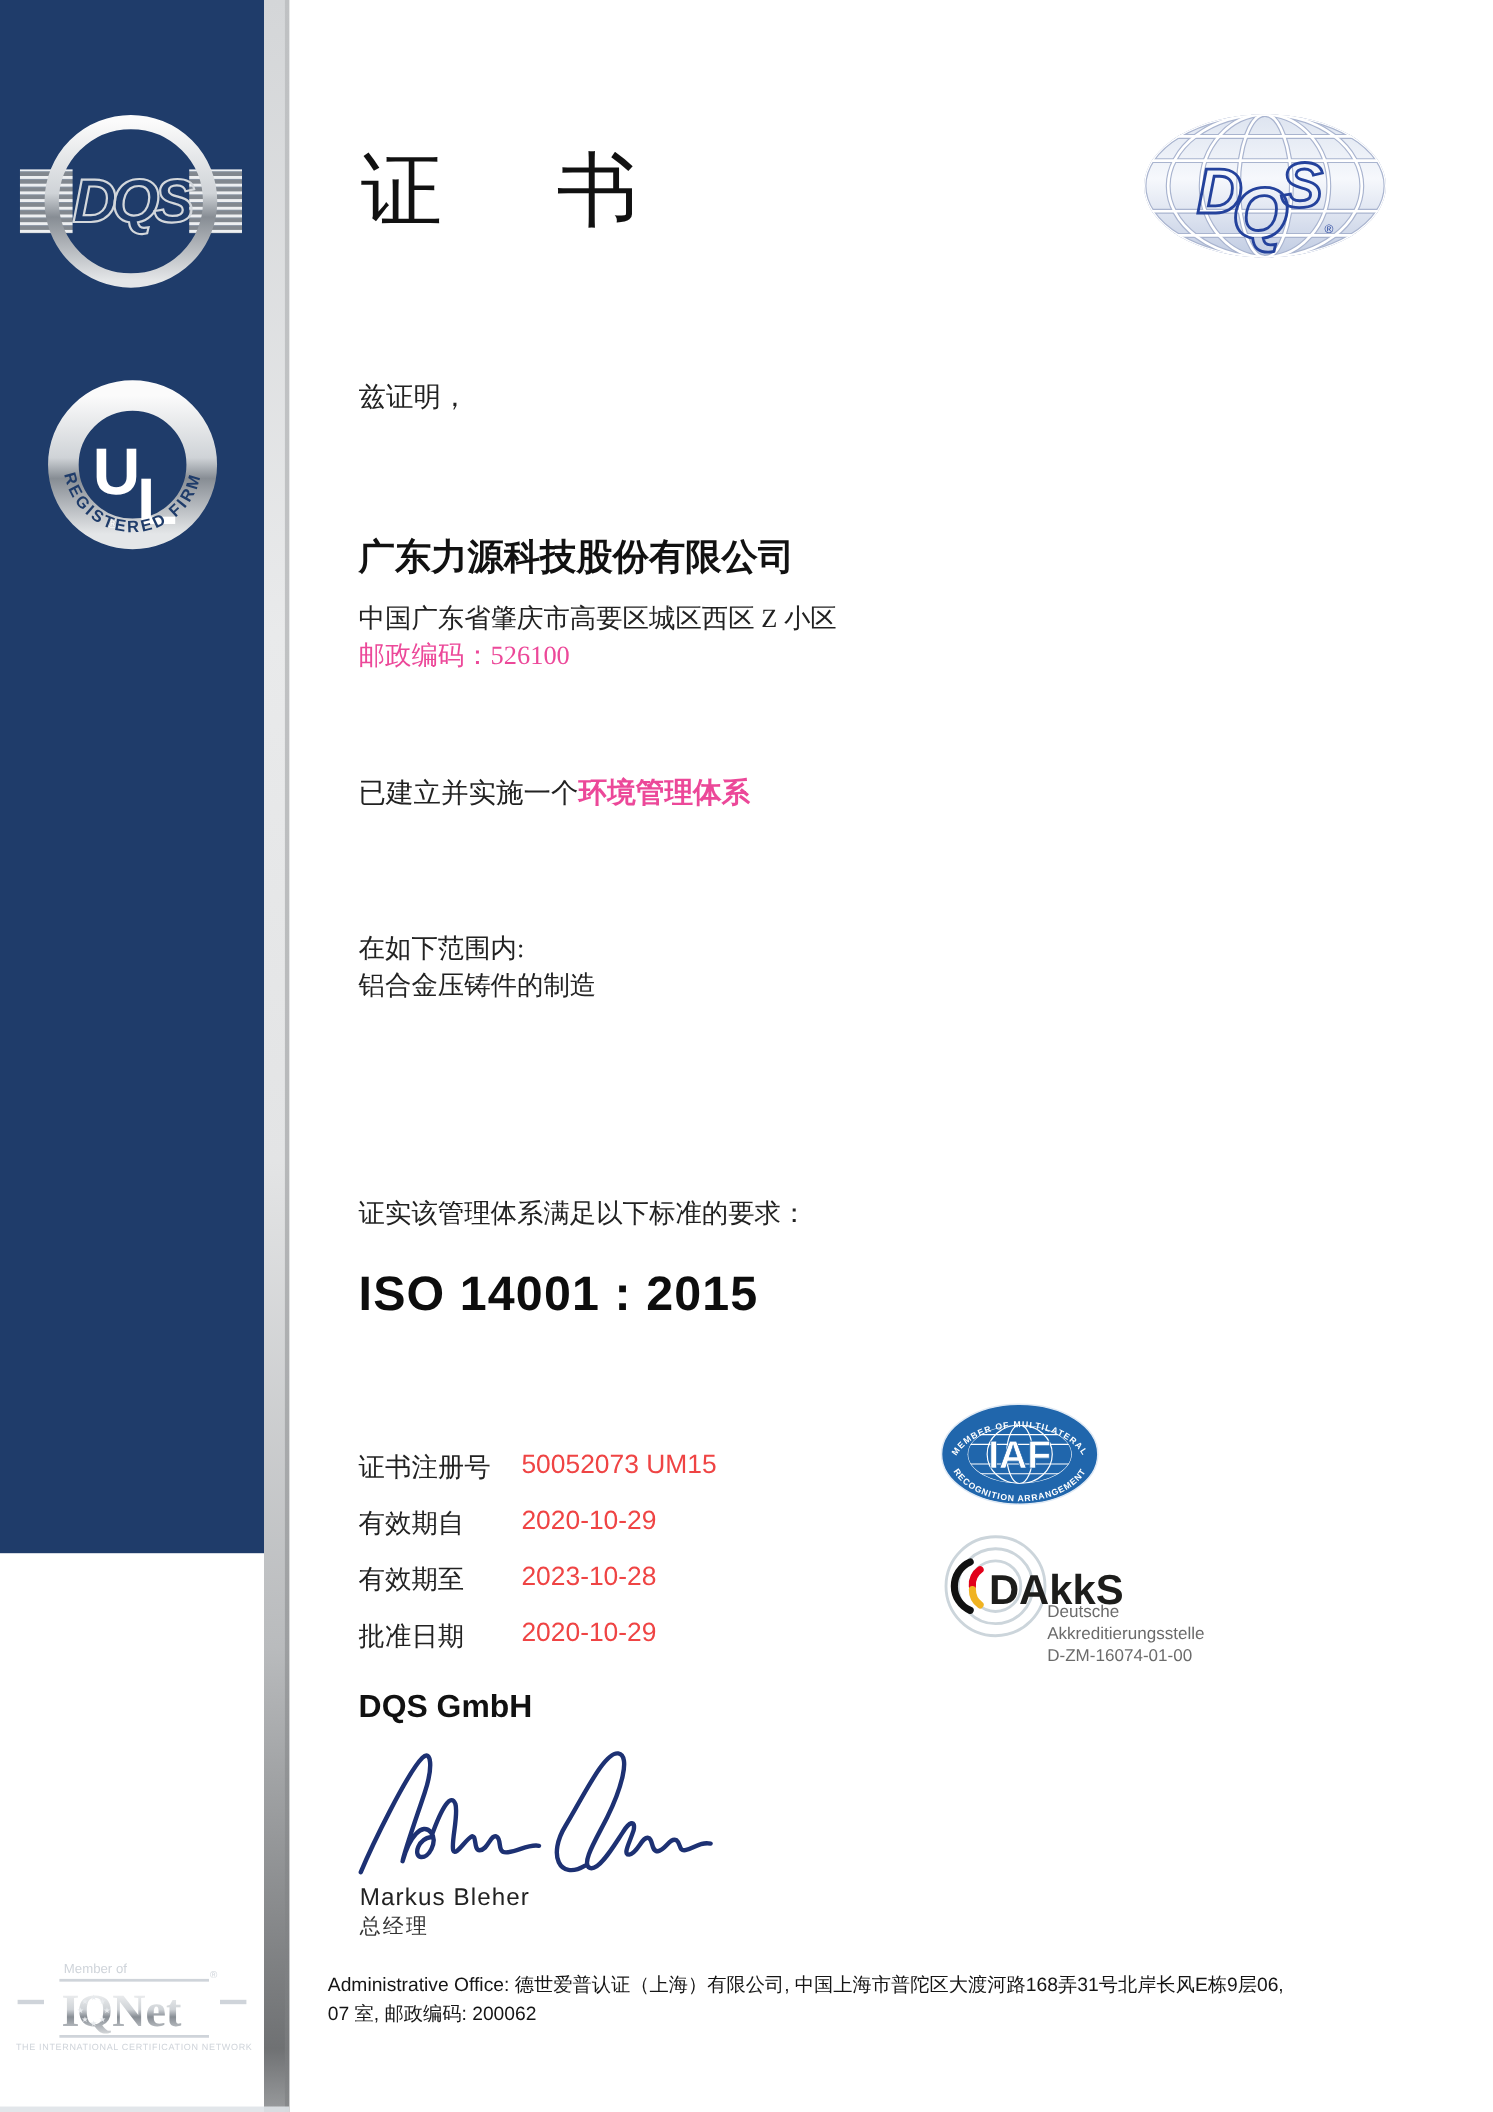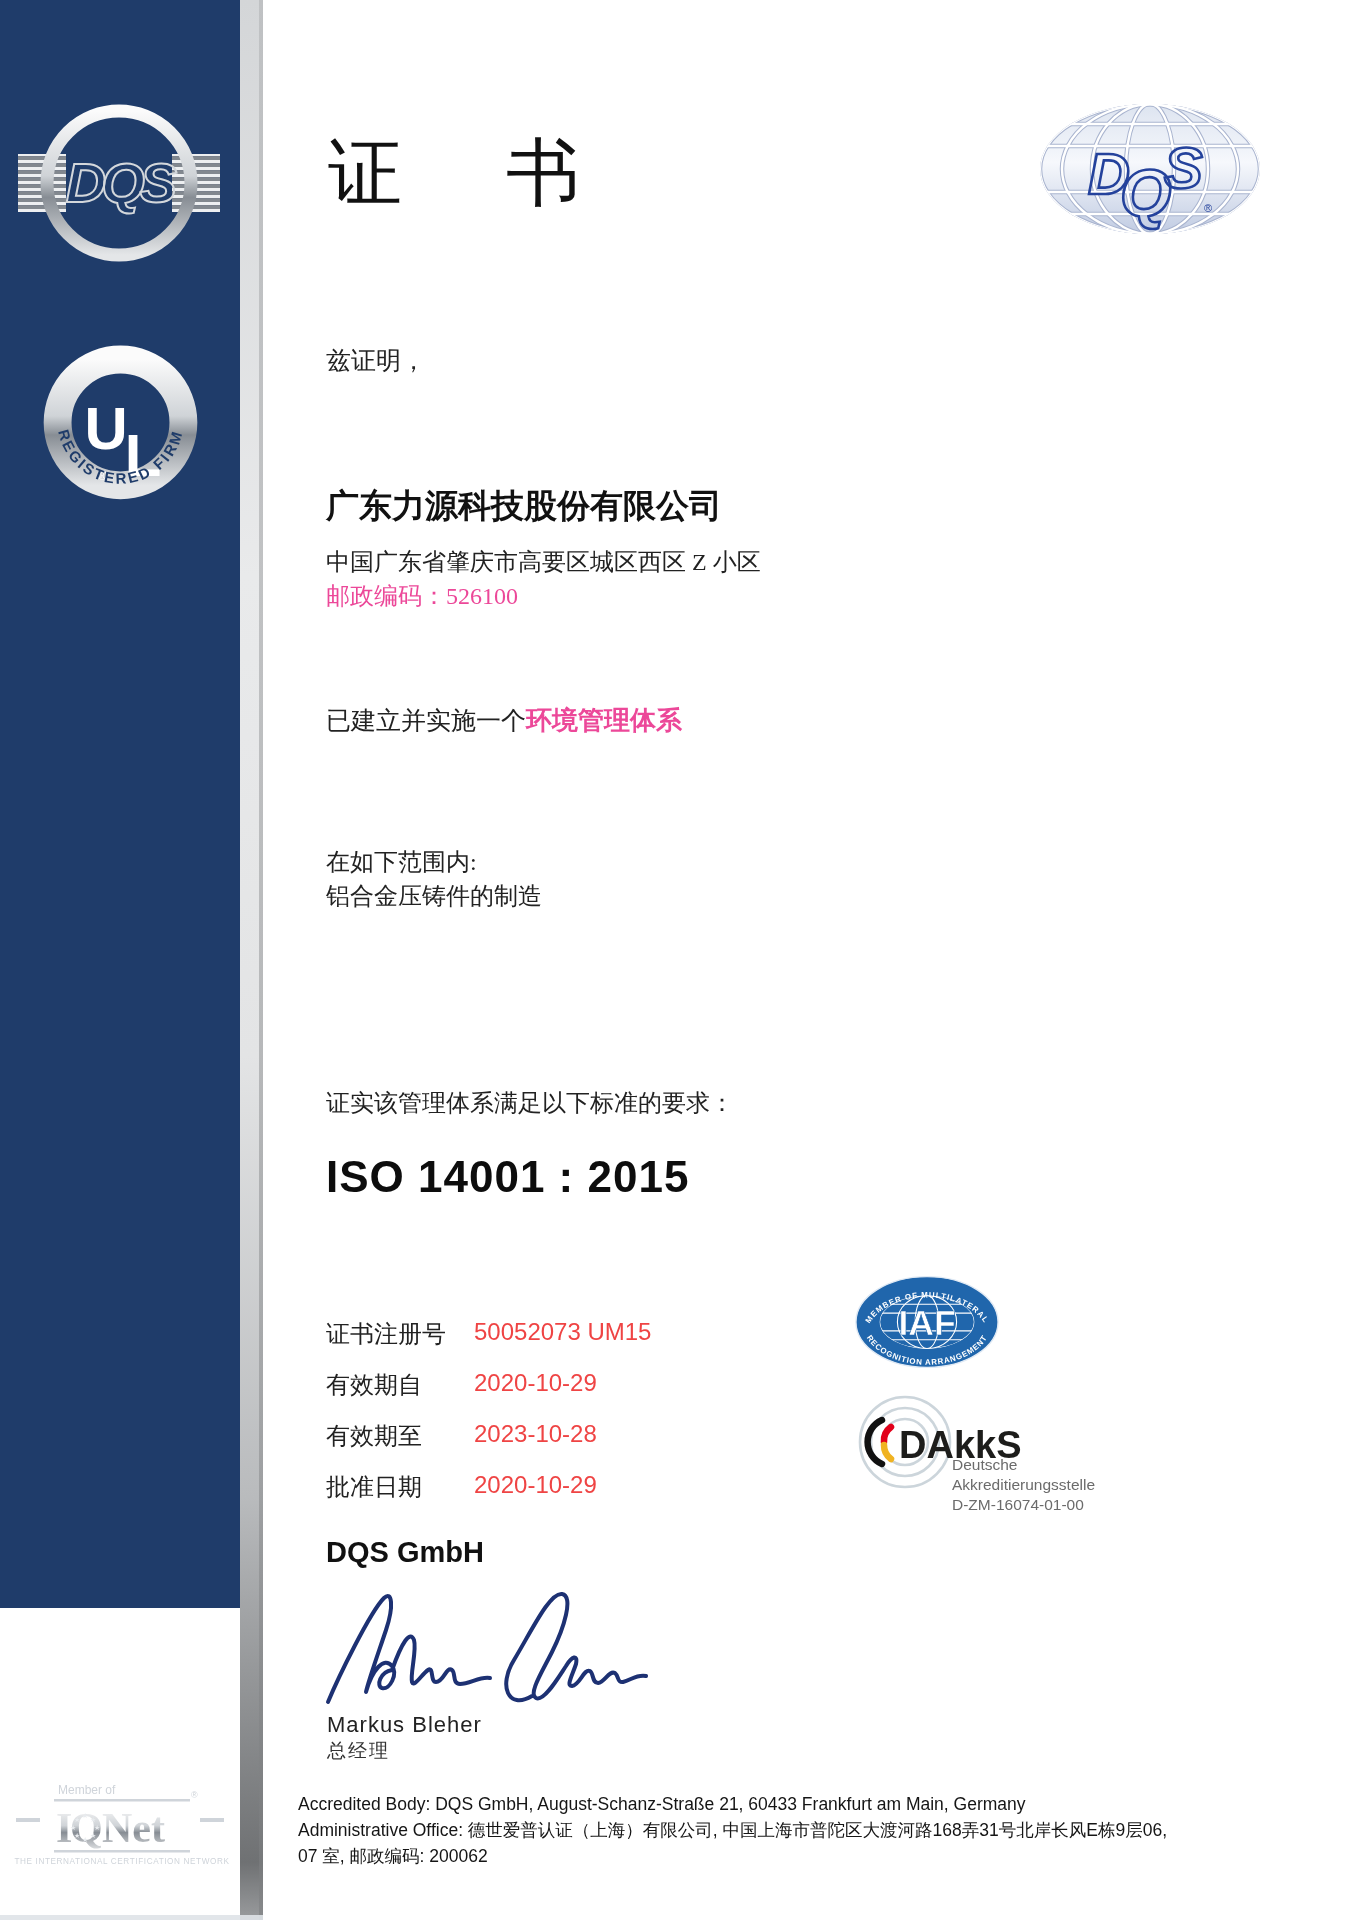--- a/index.html
+++ b/index.html
@@ -1,19 +1,19 @@
 <!DOCTYPE html>
 <html><head>
 <meta charset="utf-8">
 <style>
   html,body{margin:0;padding:0;background:#fff;}
   .page{position:relative;width:1357px;height:1920px;background:#ffffff;overflow:hidden;
         font-family:"Liberation Sans",sans-serif;color:#1a1a1a;}
   
-  .sidebar{position:absolute;left:0;top:0;width:240px;height:1608px;background:#1f3c6a;}
+  .sidebar{position:absolute;left:0;top:0;width:240px;height:1412px;background:#1f3c6a;}
   .metal-strip{position:absolute;left:240px;top:0;width:23px;height:1920px;
         background:linear-gradient(180deg,#d4d6d8 0%,#e9eaeb 30%,#e3e4e5 55%,#b9bbbd 78%,#6f7173 97%,#9a9c9e 100%);}
   .metal-strip:after{content:"";position:absolute;right:0;top:0;width:4px;height:100%;
         background:linear-gradient(180deg,#aeb0b2,#7c7e80);opacity:.55;}
   .page-bottom-edge{position:absolute;left:0;bottom:0;width:263px;height:5px;background:#dfe3e8;opacity:.9;}
 
   .abs{position:absolute;}
   .serif{font-family:"Liberation Serif",serif;}
 
   .title{left:328px;top:124px;font-size:74px;color:#111;letter-spacing:0;}
@@ -250,18 +250,17 @@
                C 220 94 206 116 214 120 C 222 124 236 100 244 88 C 250 78 256 76 254 86
                C 250 98 244 108 250 108 C 258 107 262 90 268 93 C 272 96 270 105 276 105
                C 283 104 287 92 293 95 C 297 98 295 105 301 104 C 309 102 315 96 324 98"></path>
     </g>
   </svg>
 
   <div class="abs signer-name">Markus Bleher</div>
   <div class="abs signer-title serif">总经理</div>
 
   <div class="abs footer">
-    <div>Accredited Body: DQS GmbH, August-Schanz-Straße 21, 60433 Frankfurt am Main, Germany</div>
     <div>Administrative Office: 德世爱普认证（上海）有限公司, 中国上海市普陀区大渡河路168弄31号北岸长风E栋9层06,</div>
     <div> 07 室, 邮政编码: 200062</div>
   </div>
 
 </div>
 
 </body></html>

